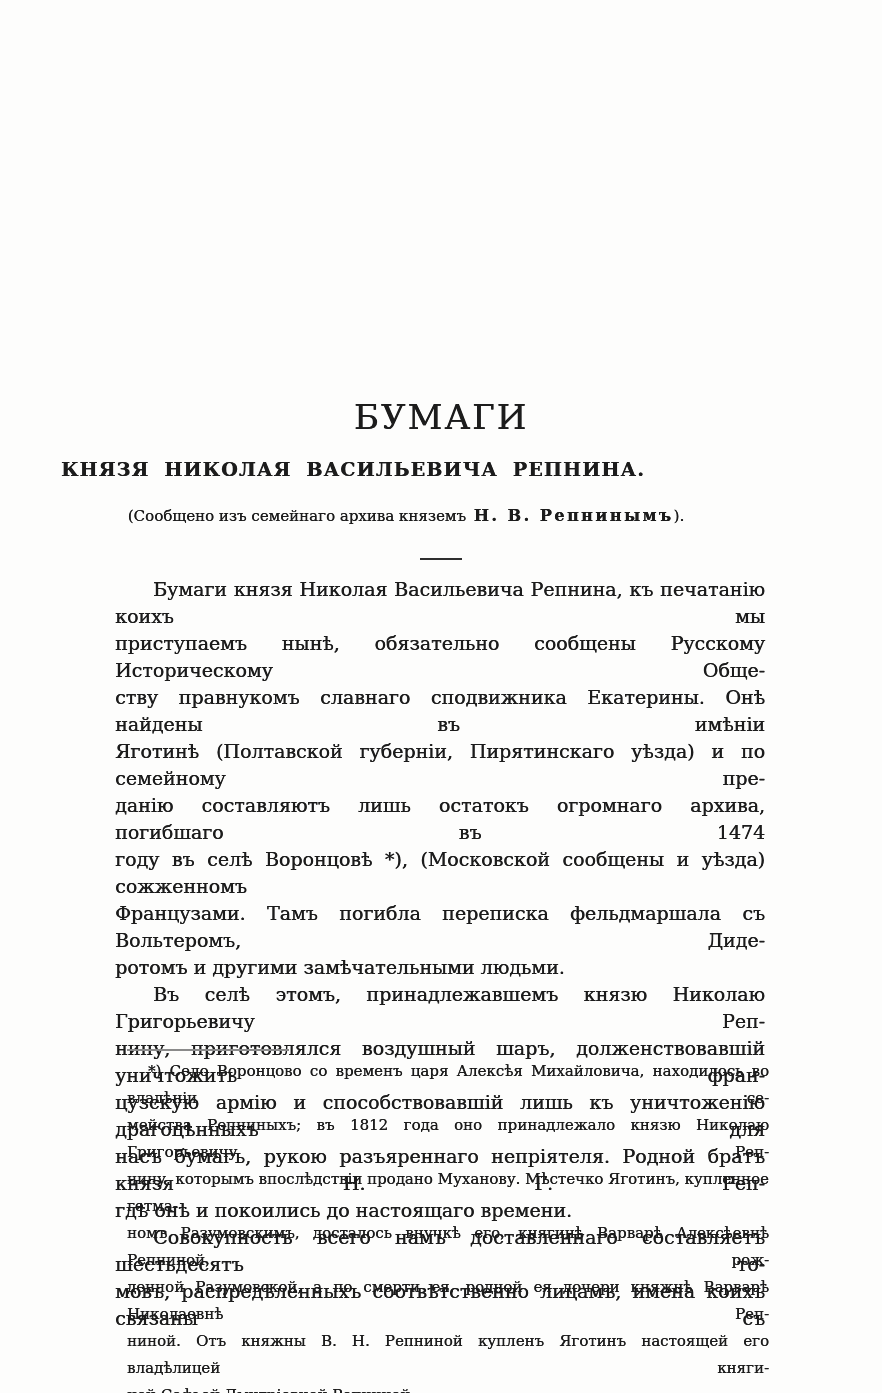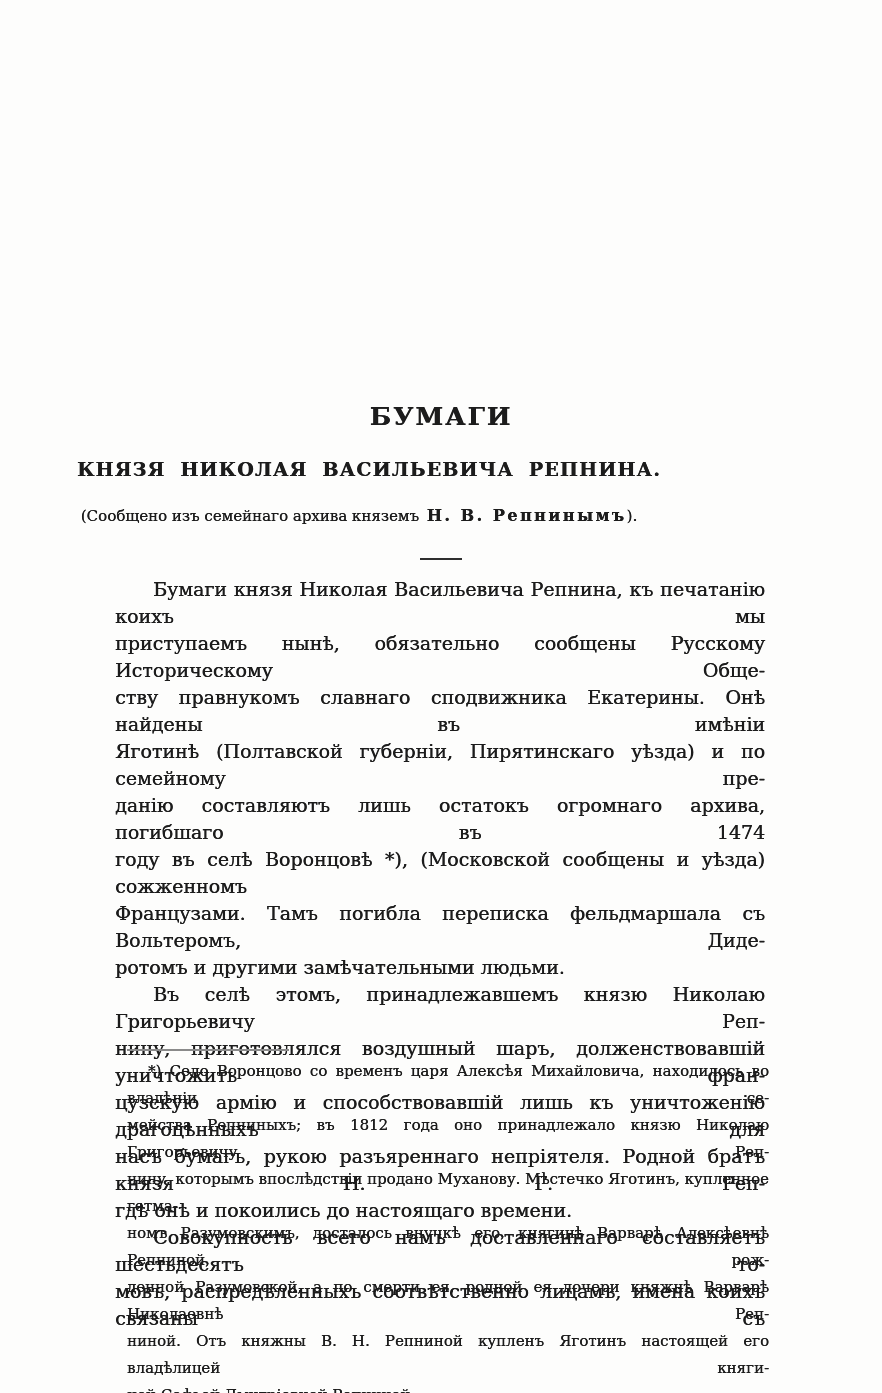--- a/index.html
+++ b/index.html
@@ -16,48 +16,49 @@
     color: #1c1c1c;
     overflow: hidden;
   }
   
   .doc-title {
     position: absolute;
     top: 400px;
     left: 0;
     width: 882px;
     text-align: center;
-    font-size: 25px;
-    font-weight: bold;
+    font-size: 34px;
+    font-weight: normal;
     letter-spacing: 2px;
     line-height: 34px;
     text-shadow: 0.4px 0 0 currentColor;
   }
   .doc-subtitle {
     position: absolute;
     top: 456px;
-    left: 16px;
+    left: 0;
     width: 706px;
     text-align: center;
     font-size: 19px;
     font-weight: bold;
     letter-spacing: 1.2px;
     word-spacing: 7px;
     line-height: 26px;
     text-shadow: 0.35px 0 0 currentColor;
   }
   .source-note {
     position: absolute;
     top: 505px;
     left: 0;
     width: 718px;
     text-align: center;
     font-size: 15px;
     line-height: 22px;
     text-shadow: 0.25px 0 0 currentColor;
+    padding-left: 47px;
   }
   .source-note .contributor {
     font-weight: bold;
     font-size: 16px;
     letter-spacing: 2.5px;
     margin-left: 3px;
   }
   .title-divider {
     position: absolute;
     top: 558px;

